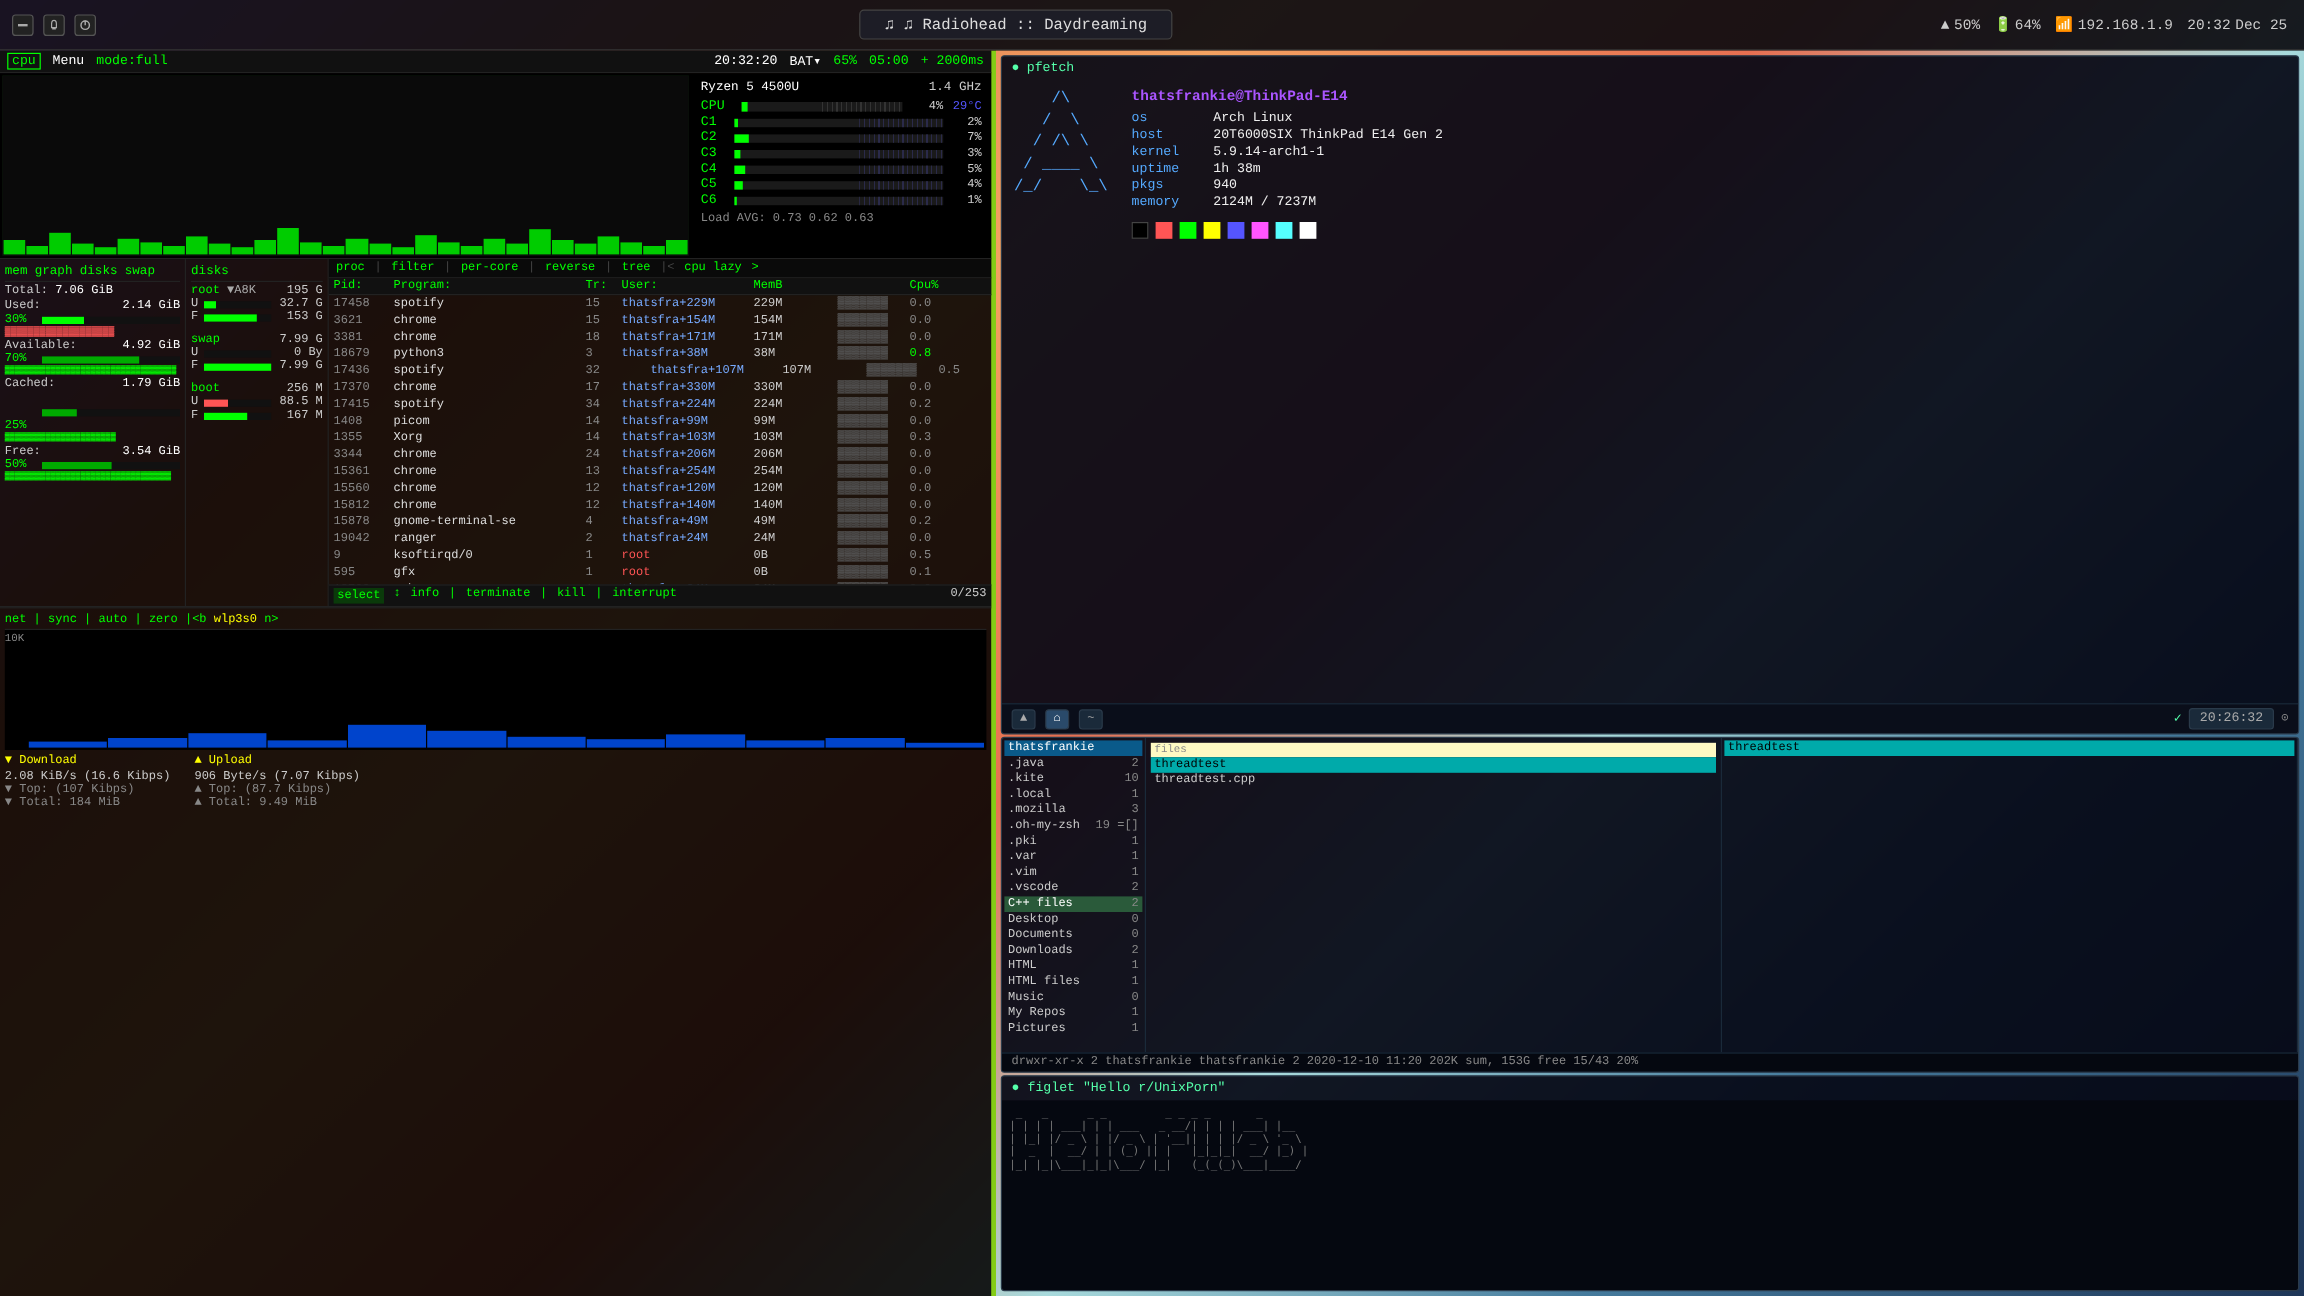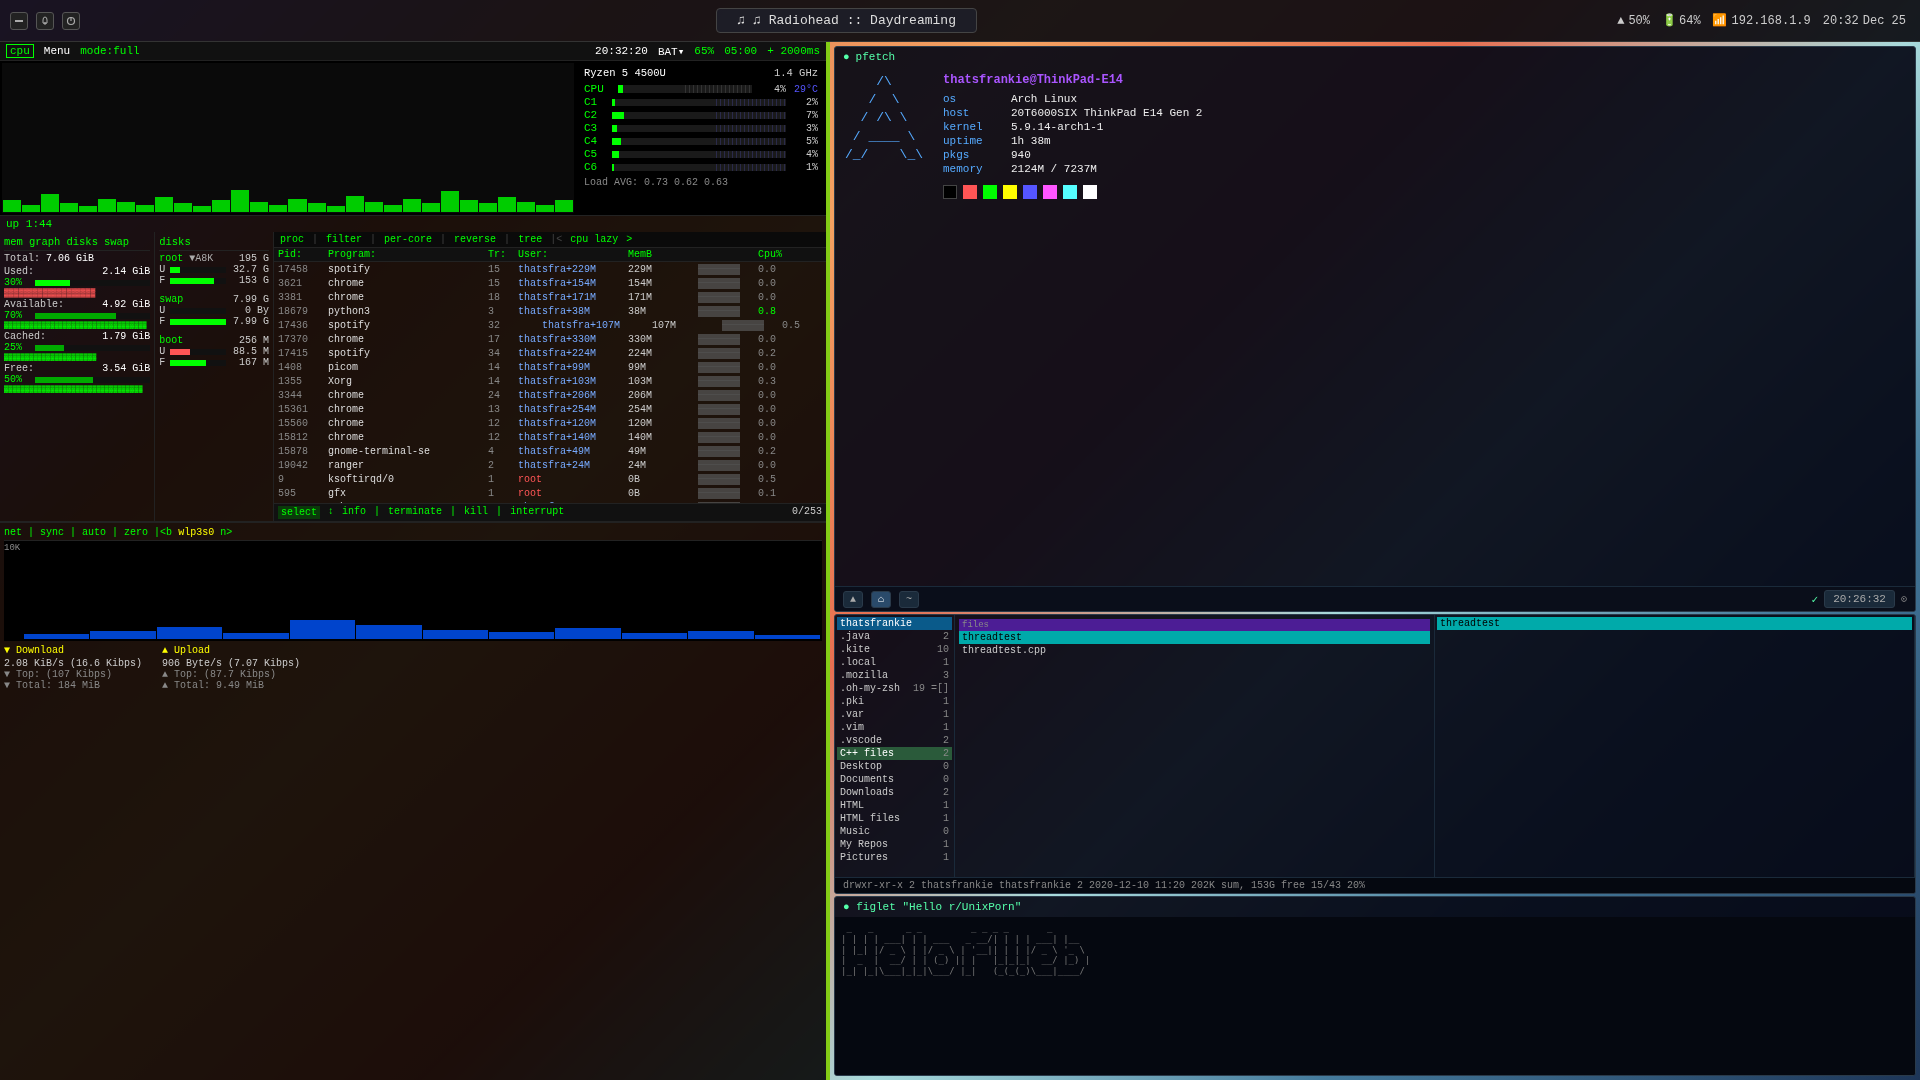--- a/index.html
+++ b/index.html
@@ -568,21 +568,20 @@
     <span style="color:#ccc;width:28px;text-align:right;font-size:10px;">1%</span>
   </div>
           </div>
         <div style="margin-top:4px;font-size:10px;color:#888;">
           <span>Load AVG: </span>
           <span>0.73  0.62  0.63</span>
         </div>
       </div>
     </div>
 
-    <div class="uptime">up 1:44</div>
 
     <div class="middle-row">
 
       <div class="section-mem">
         <div class="section-header">
           <span class="sh-item">mem</span>
           <span class="sh-item">graph</span>
           <span class="sh-item">disks</span>
           <span class="sh-item">swap</span>
         </div>
@@ -622,21 +621,21 @@
             <span style="color:#0f0;font-size:7px;">▓▓▓▓▓▓▓▓▓▓▓▓▓▓▓▓▓▓▓▓▓▓▓▓▓▓▓▓▓▓▓▓▓▓</span>
           </div>
         </div>
 
         <div style="font-size:10px;margin:2px 0;">
           <div style="display:flex;justify-content:space-between;">
             <span style="color:#ccc;">Cached:</span>
             <span style="color:#fff;">1.79 GiB</span>
           </div>
           <div style="display:flex;align-items:center;gap:3px;">
-            <span style="color:#0f0;font-size:10px;width:28px;">25%</span>
+            <span style="color:#0f0;font-size:10px;width:28px;margin-top:24px;">25%</span>
             <div style="flex:1;height:6px;background:#111;">
               <div style="width:25%;height:100%;background:#00aa00;"></div>
             </div>
           </div>
           <div style="display:flex;gap:1px;flex-wrap:wrap;">
             <span style="color:#0f0;font-size:7px;">▓▓▓▓▓▓▓▓▓▓▓▓▓▓▓▓▓▓▓▓▓▓</span>
           </div>
         </div>
 
         <div style="font-size:10px;margin:2px 0;">
@@ -1118,21 +1117,21 @@
               </div>
               <div class="ranger-item">
                 <span>Pictures</span>
                 <span class="item-count">1</span>
               </div>
             </div>
         </div>
 
         <div class="ranger-col ranger-col-files">
           <div style="padding:2px;">
-            <div style="display:flex;gap:4px;align-items:center;padding:1px 3px;font-size:10px;background:#4c1d95;color:#fff;">
+            <div style="display:flex;gap:4px;align-items:center;padding:1px 3px;font-size:10px;background:#fef9c3;color:#fff;">
               <span style="color:#888;font-size:9px;">files</span>
             </div>
             <div style="background:#00aaaa;color:#000;padding:1px 3px;font-size:10px;">threadtest</div>
             <div style="padding:1px 3px;font-size:10px;color:#ccc;">threadtest.cpp</div>
           </div>
         </div>
 
         <div class="ranger-col ranger-col-preview">
           <div style="background:#00aaaa;color:#000;padding:1px 3px;font-size:10px;width:100%;">threadtest</div>
         </div>

